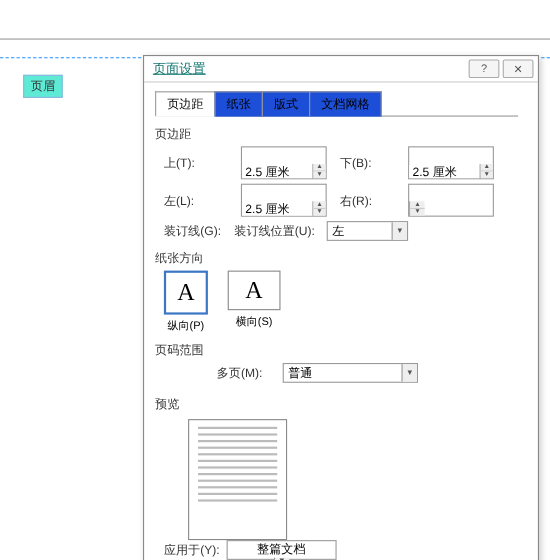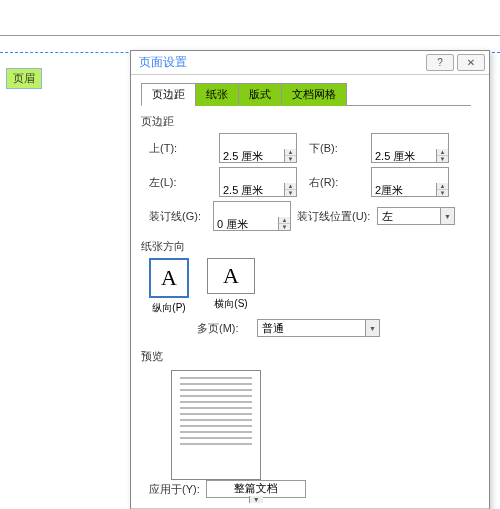--- a/index.html
+++ b/index.html
@@ -1,25 +1,25 @@
 <!DOCTYPE html>
 <html><head>
 <meta charset="utf-8">
 <style>
 * { box-sizing: border-box; margin: 0; padding: 0; font-family: "Microsoft YaHei", "SimSun", sans-serif; font-size: 11px; }
 body { background: #fff; width: 500px; height: 509px; overflow: hidden; position: relative; }
 .bg-line { position: absolute; top: 35px; left: 0; right: 0; height: 18px; border-top: 1px solid #999; border-bottom: 1px dashed #1e90ff; }
-.header-tag { position: absolute; top: 68px; left: 6px; background: #bef264; border: 1px solid #8fb5e0; padding: 2px 6px; color: #333; font-size: 11px; }
+.header-tag { position: absolute; top: 68px; left: 21px; background: #5eead4; border: 1px solid #8fb5e0; padding: 2px 6px; color: #333; font-size: 11px; }
 .dialog { position: absolute; top: 50px; left: 130px; width: 360px; background: #fff; border: 1px solid #888; box-shadow: 2px 2px 6px rgba(0,0,0,0.2); }
 .titlebar { display: flex; align-items: center; height: 24px; border-bottom: 1px solid #ccc; padding: 0 4px 0 8px; }
-.titlebar .title { flex: 1; font-size: 12px; color: #3b82f6; }
+.titlebar .title { flex: 1; font-size: 12px; color: #0f766e; text-decoration: underline; }
 .tb-btn { width: 28px; height: 17px; border: 1px solid #aaa; border-radius: 2px; background: #f5f5f5; margin-left: 3px; display: flex; align-items: center; justify-content: center; font-size: 10px; color: #555; cursor: default; }
 .content { padding: 8px 18px 10px 10px; }
 .tabs { display: flex; border-bottom: 1px solid #999; margin-bottom: 8px; }
-.tab { padding: 3px 10px; border: 1px solid #999; border-bottom: none; background: #84cc16; margin-right: -1px; margin-bottom: -1px; cursor: default; }
+.tab { padding: 3px 10px; border: 1px solid #999; border-bottom: none; background: #1d4ed8; margin-right: -1px; margin-bottom: -1px; cursor: default; }
 .tab.active { background: #fff; border-bottom: 1px solid #fff; }
 .section-label { font-size: 11px; color: #333; margin: 4px 0 4px 0; }
 .margins-grid { display: grid; grid-template-columns: 58px 78px 50px 78px; gap: 4px 12px; align-items: center; padding-left: 8px; }
 .lbl { color: #333; }
 .spinner { display: flex; border: 1px solid #999; height: 30px; align-items: flex-end; }
 .spinner input { border: none; width: 100%; padding: 0 3px; outline: none; font-size: 11px; }
 .spin-btns { display: flex; flex-direction: column; width: 14px; border-left: 1px solid #999; }
 .spin-btns div { flex: 1; display: flex; align-items: center; justify-content: center; font-size: 6px; color: #555; background: #eee; border-bottom: 1px solid #ccc; cursor: default; }
 .spin-btns div:last-child { border-bottom: none; }
 .select { display: flex; border: 1px solid #999; height: 18px; align-items: center; }
@@ -83,36 +83,28 @@
       <div class="lbl">左(L):</div>
       <div class="spinner">
         <input value="2.5 厘米" style="">
         <div class="spin-btns">
             <div>▲</div>
             <div>▼</div>
           </div>
       </div>
       <div class="lbl">右(R):</div>
       <div class="spinner">
-        <input value="2厘米" style="">
         <div class="spin-btns">
             <div>▲</div>
             <div>▼</div>
           </div>
       </div>
     </div>
     <div class="gutter-row">
       <div class="lbl">装订线(G):</div>
-      <div class="spinner">
-        <input value="0 厘米" style="">
-        <div class="spin-btns">
-            <div>▲</div>
-            <div>▼</div>
-          </div>
-      </div>
       <div class="lbl">装订线位置(U):</div>
       <div class="select">
         <span>左</span>
         <div class="arrow">▼</div>
       </div>
     </div>
 
     <div class="section-label" style="margin-top:8px">纸张方向</div>
     <div class="orient">
       <div class="orient-box">
@@ -122,20 +114,21 @@
         <div class="orient-lbl">纵向(P)</div>
       </div>
       <div class="orient-box">
         <div class="orient-icon" style="width:48px;height:36px">
             <span class="glyph">A</span>
           </div>
         <div class="orient-lbl">横向(S)</div>
       </div>
     </div>
 
+    <div class="section-label" style="margin-top:8px">页码范围</div>
     <div class="pages-row">
       <div class="lbl" style="width:50px">多页(M):</div>
       <div class="select">
         <span>普通</span>
         <div class="arrow">▼</div>
       </div>
     </div>
 
     <div class="section-label" style="margin-top:12px">预览</div>
     <div class="preview-box">

